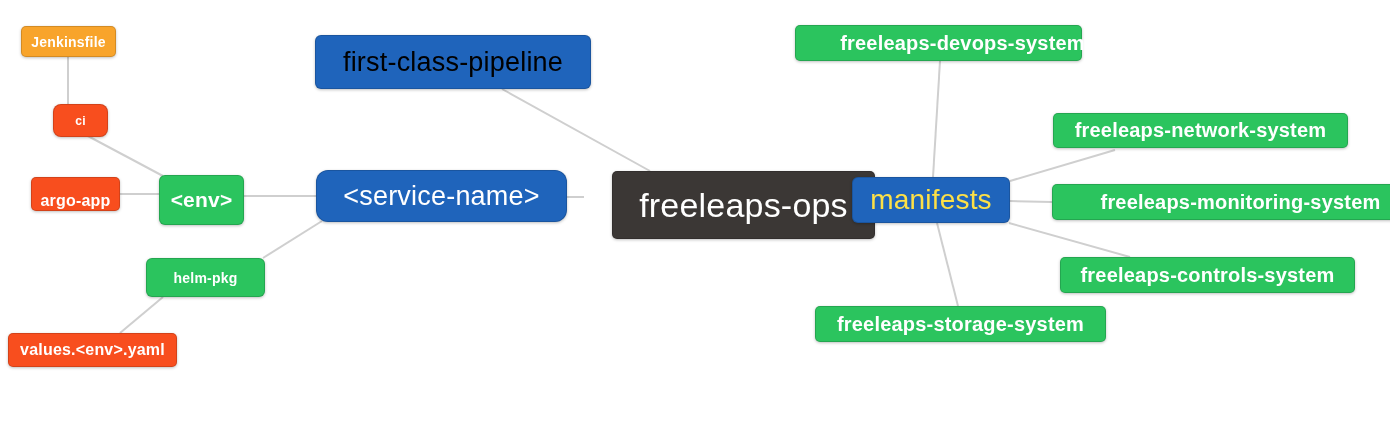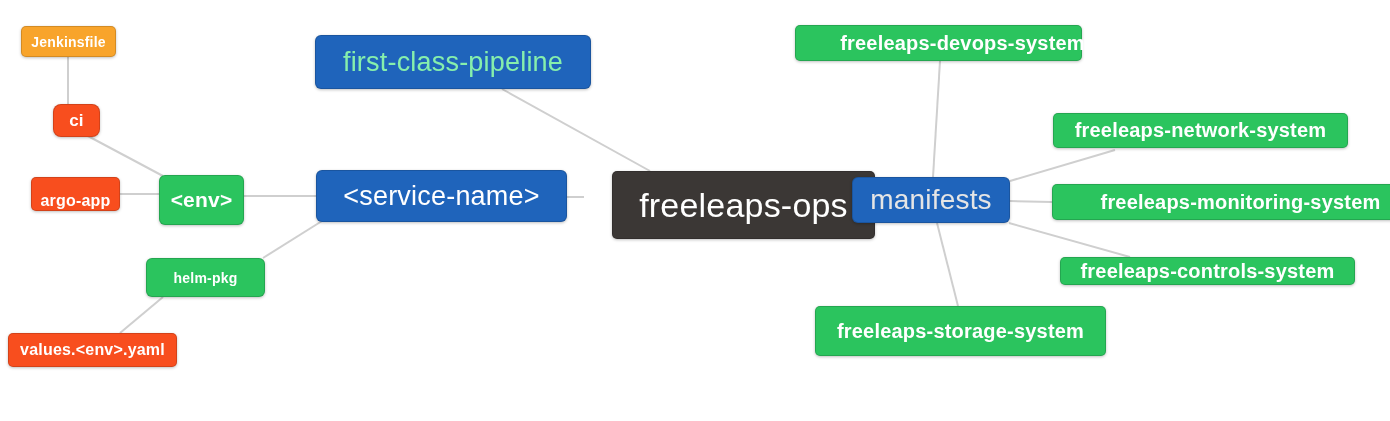--- a/index.html
+++ b/index.html
@@ -58,56 +58,56 @@
       <line x1="933" y1="177" x2="940" y2="61" stroke="#cfcfcf" stroke-width="2"></line>
       <line x1="1010" y1="181" x2="1115" y2="150" stroke="#cfcfcf" stroke-width="2"></line>
       <line x1="1010" y1="201" x2="1052" y2="202" stroke="#cfcfcf" stroke-width="2"></line>
       <line x1="1009" y1="223" x2="1130" y2="257" stroke="#cfcfcf" stroke-width="2"></line>
       <line x1="937" y1="223" x2="958" y2="306" stroke="#cfcfcf" stroke-width="2"></line>
     </svg>
   <div id="nodes-layer">
       <div class="node" style="left: 21px; top: 26px; width: 95px; height: 31px; font-size: 14px; font-weight: 700; border-radius: 5px; background: rgb(248, 164, 43); color: rgb(255, 255, 255);">
         <span class="node-label">Jenkinsfile</span>
       </div>
-      <div class="node r8" style="left: 53px; top: 104px; width: 47px; height: 33px; font-size: 17px; font-weight: 700; border-radius: 8px; background: rgb(248, 78, 30); color: rgb(255, 255, 255);">
+      <div class="node r8" style="left: 53px; top: 104px; width: 55px; height: 33px; font-size: 12px; font-weight: 700; border-radius: 8px; background: rgb(248, 78, 30); color: rgb(255, 255, 255);">
         <span class="node-label">ci</span>
       </div>
       <div class="node" style="left: 31px; top: 177px; width: 89px; height: 34px; font-size: 16px; font-weight: 700; border-radius: 5px; background: rgb(248, 78, 30); color: rgb(255, 255, 255); align-items: flex-end;">
         <span class="node-label">argo-app</span>
       </div>
       <div class="node" style="left: 159px; top: 175px; width: 85px; height: 50px; font-size: 21px; font-weight: 700; border-radius: 6px; background: rgb(43, 196, 94); color: rgb(255, 255, 255);">
         <span class="node-label">&lt;env&gt;</span>
       </div>
       <div class="node" style="left: 146px; top: 258px; width: 119px; height: 39px; font-size: 14px; font-weight: 700; border-radius: 6px; background: rgb(43, 196, 94); color: rgb(255, 255, 255);">
         <span class="node-label">helm-pkg</span>
       </div>
       <div class="node" style="left: 8px; top: 333px; width: 169px; height: 34px; font-size: 16px; font-weight: 700; border-radius: 5px; background: rgb(248, 78, 30); color: rgb(255, 255, 255);">
         <span class="node-label">values.&lt;env&gt;.yaml</span>
       </div>
-      <div class="node" style="left: 316px; top: 170px; width: 251px; height: 52px; font-size: 27px; font-weight: 400; border-radius: 6px; background: rgb(31, 100, 187); color: rgb(255, 255, 255);">
+      <div class="node" style="left: 316px; top: 170px; width: 251px; height: 52px; font-size: 27px; font-weight: 400; border-radius: 12px; background: rgb(31, 100, 187); color: rgb(255, 255, 255);">
         <span class="node-label">&lt;service-name&gt;</span>
       </div>
-      <div class="node" style="left: 315px; top: 35px; width: 276px; height: 54px; font-size: 27px; font-weight: 400; border-radius: 6px; background: rgb(31, 100, 187); color: #86efac;">
+      <div class="node" style="left: 315px; top: 35px; width: 276px; height: 54px; font-size: 27px; font-weight: 400; border-radius: 6px; background: rgb(31, 100, 187); color: #000000;">
         <span class="node-label">first-class-pipeline</span>
       </div>
       <div class="node" style="left: 612px; top: 171px; width: 263px; height: 68px; font-size: 34px; font-weight: 400; border-radius: 5px; background: rgb(59, 55, 53); color: rgb(255, 255, 255);">
         <span class="node-label">freeleaps-ops</span>
       </div>
-      <div class="node" style="left: 852px; top: 177px; width: 158px; height: 46px; font-size: 28px; font-weight: 400; border-radius: 6px; background: rgb(31, 100, 187); color: #e5e5e5;">
+      <div class="node" style="left: 852px; top: 177px; width: 158px; height: 46px; font-size: 28px; font-weight: 400; border-radius: 6px; background: rgb(31, 100, 187); color: #fde047;">
         <span class="node-label">manifests</span>
       </div>
       <div class="node" style="left: 795px; top: 25px; width: 287px; height: 36px; font-size: 20px; font-weight: 700; border-radius: 5px; background: rgb(43, 196, 94); color: rgb(255, 255, 255); padding-left: 48px;">
         <span class="node-label">freeleaps-devops-system</span>
       </div>
       <div class="node" style="left: 1053px; top: 113px; width: 295px; height: 35px; font-size: 20px; font-weight: 700; border-radius: 5px; background: rgb(43, 196, 94); color: rgb(255, 255, 255);">
         <span class="node-label">freeleaps-network-system</span>
       </div>
       <div class="node" style="left: 1052px; top: 184px; width: 377px; height: 36px; font-size: 20px; font-weight: 700; border-radius: 5px; background: rgb(43, 196, 94); color: rgb(255, 255, 255); align-items: center;">
         <span class="node-label">freeleaps-monitoring-system</span>
       </div>
-      <div class="node" style="left: 1060px; top: 257px; width: 295px; height: 28px; font-size: 20px; font-weight: 700; border-radius: 5px; background: rgb(43, 196, 94); color: rgb(255, 255, 255); align-items: center;">
+      <div class="node" style="left: 1060px; top: 257px; width: 295px; height: 36px; font-size: 20px; font-weight: 700; border-radius: 5px; background: rgb(43, 196, 94); color: rgb(255, 255, 255); align-items: center;">
         <span class="node-label">freeleaps-controls-system</span>
       </div>
-      <div class="node" style="left: 815px; top: 306px; width: 291px; height: 50px; font-size: 20px; font-weight: 700; border-radius: 5px; background: rgb(43, 196, 94); color: rgb(255, 255, 255);">
+      <div class="node" style="left: 815px; top: 306px; width: 291px; height: 36px; font-size: 20px; font-weight: 700; border-radius: 5px; background: rgb(43, 196, 94); color: rgb(255, 255, 255);">
         <span class="node-label">freeleaps-storage-system</span>
       </div>
     </div>
 </div>
 
 </body></html>

